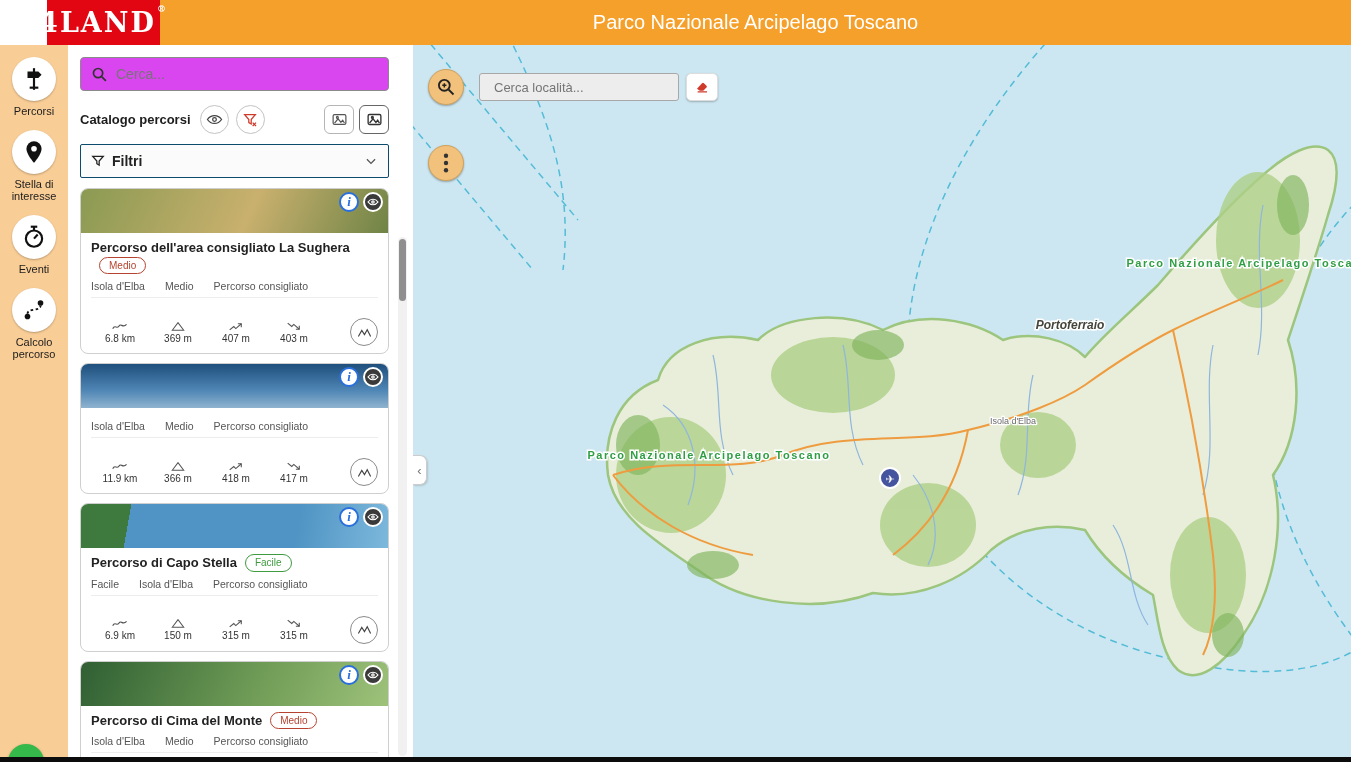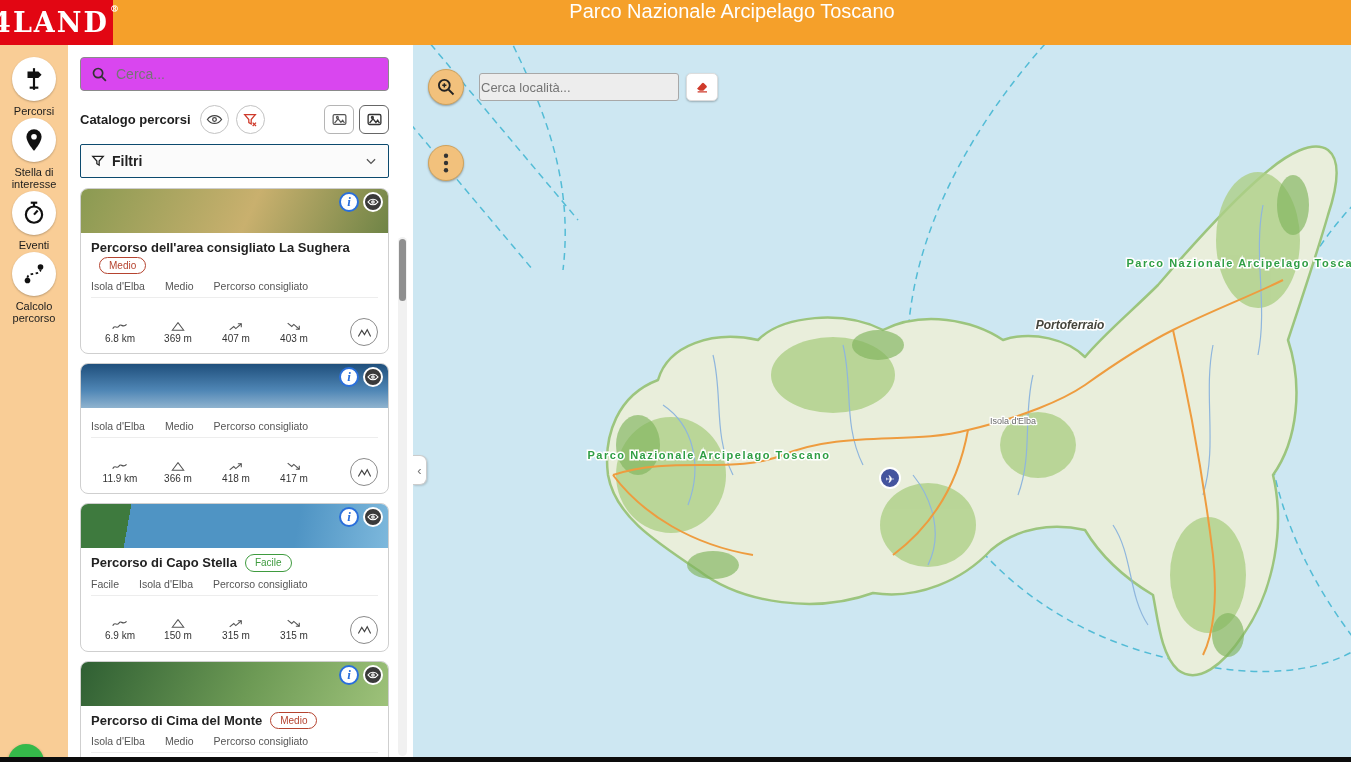--- a/index.html
+++ b/index.html
@@ -1,28 +1,28 @@
 <!DOCTYPE html>
 <html><head>
 <meta charset="utf-8">
 <style>
   * { margin:0; padding:0; box-sizing:border-box; }
   html,body { width:1351px; height:762px; overflow:hidden; font-family:"Liberation Sans",sans-serif; background:#fff; }
   .app { position:relative; width:1351px; height:762px; display:flex; flex-direction:column; }
 
   
-  .header { flex:0 0 45px; background:#f5a02a; display:flex; position:relative; z-index:5; }
+  .header { flex:0 0 45px; background:#f5a02a; display:flex; align-items:center; position:relative; z-index:5;margin-left:47px; }
   .logo { width:113px; height:45px; background:#e20613; color:#fff; display:flex; align-items:flex-start; justify-content:center; font-family:"DejaVu Serif",serif; font-weight:700; font-size:27px; letter-spacing:2px; line-height:45px; cursor:pointer; }
   .logo sup { font-size:9px; line-height:18px; margin-left:1px; }
   .header-title { flex:1; text-align:center; color:#fff; font-size:20px; font-weight:400; }
 
   .body { flex:1; display:flex; position:relative; min-height:0; }
 
   
-  .iconbar { width:68px; background:#f9cd96; display:flex; flex-direction:column; align-items:center; padding-top:12px; flex:0 0 68px; }
+  .iconbar { width:68px; background:#f9cd96; display:flex; flex-direction:column; align-items:center; padding-top:12px; gap:12px; flex:0 0 68px; }
   .nav-item { display:flex; flex-direction:column; align-items:center; gap:4px; cursor:pointer; }
   .nav-circle { width:44px; height:44px; border-radius:50%; background:#fff; box-shadow:0 1px 2px rgba(0,0,0,.25); display:flex; align-items:center; justify-content:center; }
   .nav-label { font-size:11px; color:#1c1c1c; text-align:center; line-height:1.15; max-width:62px; }
 
   
   .panel { width:345px; flex:0 0 345px; background:#fff; padding:12px 24px 0 12px; position:relative; display:flex; flex-direction:column; min-height:0; }
   .search-box { border:1px solid #8a8a8a; border-radius:4px; height:34px; display:flex; align-items:center; padding:0 10px; gap:8px; margin-bottom:14px; background:#d946ef; }
   .search-box input { border:none; outline:none; flex:1; font-size:14px; color:#333; font-family:inherit; background:transparent; }
 
   .catalog-row { display:flex; align-items:center; gap:7px; margin-bottom:10px; }
@@ -59,21 +59,21 @@
   .scroll-thumb { position:absolute; top:2px; left:1px; width:7px; height:62px; background:#8f8f8f; border-radius:4px; cursor:pointer; }
 
   
   .map { flex:1; position:relative; background:#cde7f2; overflow:hidden; min-width:0; }
   .map svg.basemap { position:absolute; inset:0; width:100%; height:100%; }
   .collapse-tab { position:absolute; left:0; top:410px; width:14px; height:30px; background:#fff; border:1px solid #ccc; border-left:none; border-radius:0 7px 7px 0; display:flex; align-items:center; justify-content:center; color:#777; font-size:13px; cursor:pointer; z-index:4; box-shadow:1px 1px 2px rgba(0,0,0,.15); }
   .tan-btn { position:absolute; width:36px; height:36px; border-radius:50%; background:#f2c17c; border:1px solid #cfa35e; box-shadow:0 1px 2px rgba(0,0,0,.3); display:flex; align-items:center; justify-content:center; cursor:pointer; z-index:4; }
   .tan-btn.magnify { left:15px; top:24px; }
   .tan-btn.dots { left:15px; top:100px; font-size:17px; font-weight:bold; color:#333; letter-spacing:0; }
   .loc-search { position:absolute; left:66px; top:28px; display:flex; align-items:center; gap:7px; z-index:4; }
-  .loc-search input { width:200px; height:28px; background:#ededed; border:1px solid #a8a8a8; border-radius:3px; padding:0 1px; font-size:13px; color:#444; font-family:inherit; outline:none; }
+  .loc-search input { width:200px; height:28px; background:#ededed; border:1px solid #a8a8a8; border-radius:3px; padding:0 14px; font-size:13px; color:#444; font-family:inherit; outline:none; }
   .eraser-btn { width:32px; height:28px; background:#fff; border:1px solid #ddd; border-radius:5px; box-shadow:0 1px 2px rgba(0,0,0,.25); display:flex; align-items:center; justify-content:center; cursor:pointer; }
 
   .green-fab { position:absolute; left:8px; bottom:-18px; width:36px; height:36px; border-radius:50%; background:#35b94a; z-index:6; cursor:pointer; box-shadow:0 1px 3px rgba(0,0,0,.3); }
   .bottom-bar { position:absolute; left:0; right:0; bottom:0; height:5px; background:#0c0c0c; z-index:7; }
 
   .icon-svg { display:block; }
 </style>
 </head>
 <body>
 

